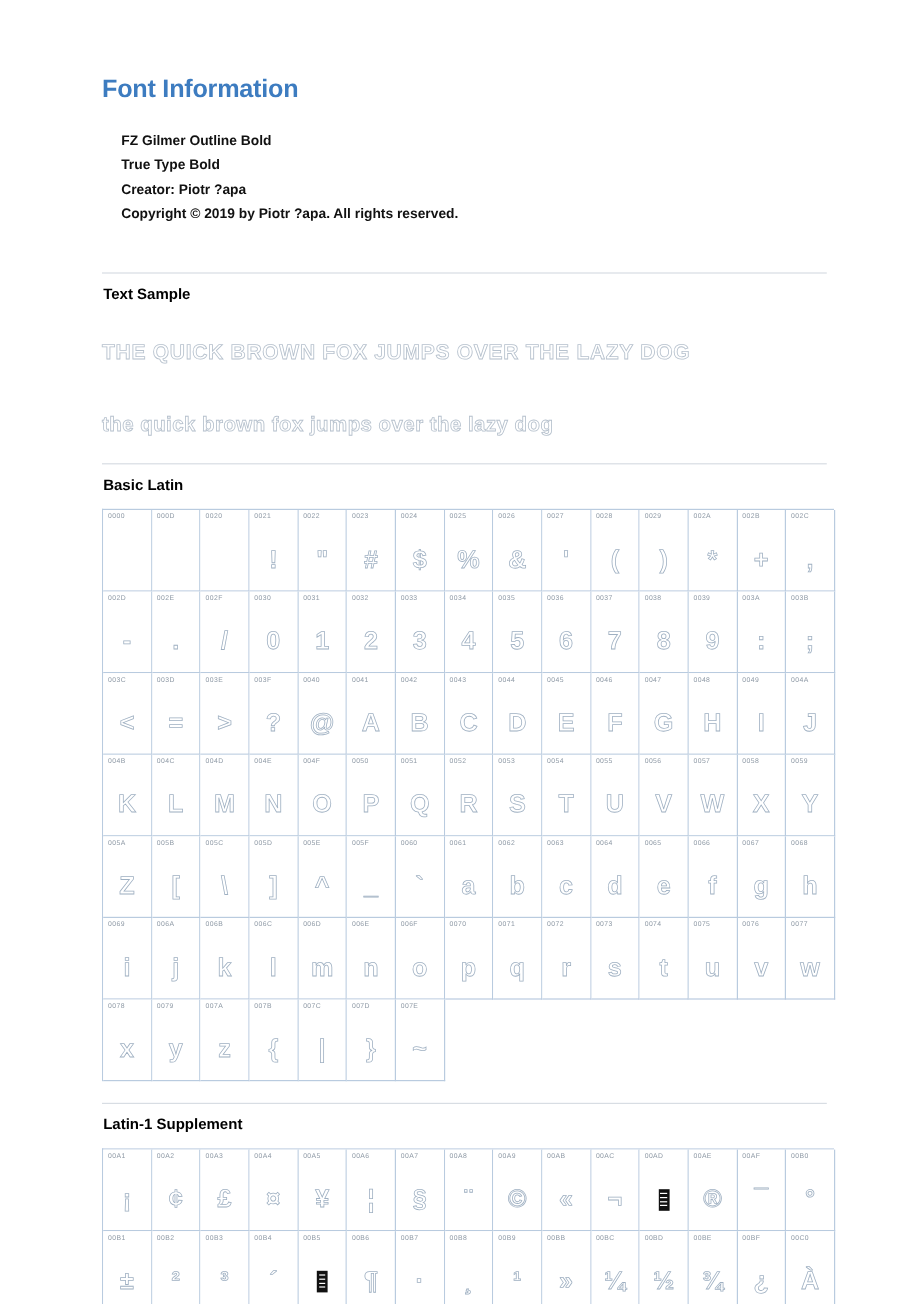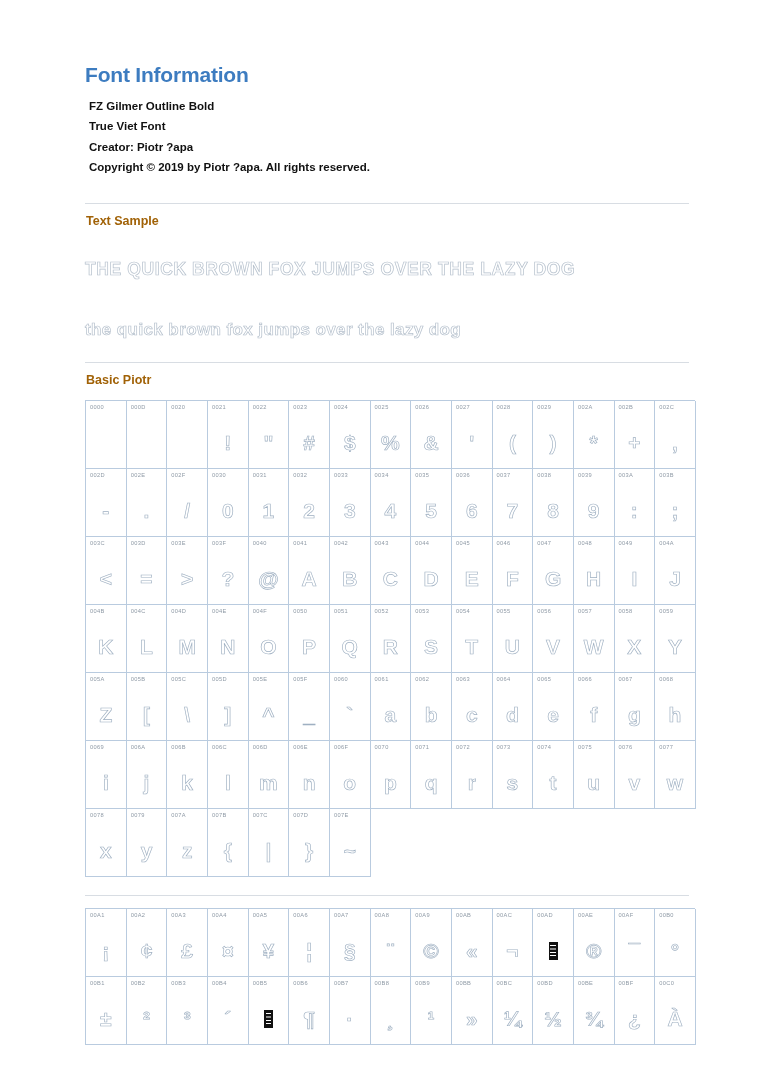--- a/index.html
+++ b/index.html
@@ -33,21 +33,21 @@
   .doc-title {
     font-size: 21px;
     font-weight: bold;
     color: #3d7cc0;
     letter-spacing: -0.2px;
     margin: 0;
     padding-top: 63px;
     line-height: 1.15;
   }
   .info-list {
-    margin: 4px;
+    margin: 16px;
     padding: 0;
     list-style: none;
   }
   .info-list li {
     font-size: 11.5px;
     font-weight: bold;
     color: #111111;
     line-height: 20.3px;
     white-space: nowrap;
   }
@@ -59,21 +59,21 @@
   }
   .section-rule {
     border: 0;
     border-top: 1px solid #d8dde3;
     margin: 0;
     width: 604px;
   }
   .section-title {
     font-size: 12.5px;
     font-weight: bold;
-    color: #a16207;
+    color: #000000;
     margin: 0;
     padding: 10px 0 0 1px;
     line-height: 1.2;
   }
 
   
   .sample-area {
     padding-top: 12px;
   }
   .sample-line {
@@ -184,42 +184,42 @@
 </head>
 <body>
 
 <div class="page">
   <div class="content">
 
     <h1 class="doc-title">Font Information</h1>
 
     <ul class="info-list">
         <li>FZ Gilmer Outline Bold</li>
-        <li>True Viet Font</li>
+        <li>True Type Bold</li>
         <li>Creator: Piotr ?apa</li>
         <li>Copyright © 2019 by Piotr ?apa. All rights reserved.</li>
       </ul>
 
     <div class="spacer-lg"></div>
 
     <div class="section">
       <hr class="section-rule">
       <h2 class="section-title">Text Sample</h2>
 
       <div class="sample-area">
         <div class="sample-line sample-upper">THE QUICK BROWN FOX JUMPS OVER THE LAZY DOG</div>
         <div class="sample-line sample-lower">the quick brown fox jumps over the lazy dog</div>
       </div>
     </div>
 
     <div class="spacer-lg"></div>
 
     <div class="section">
       <hr class="section-rule">
-      <h2 class="section-title">Basic Piotr</h2>
+      <h2 class="section-title">Basic Latin</h2>
       <div class="grid-wrap">
         <div class="glyph-grid" id="grid-basic-latin">
             <div class="glyph-cell">
               <span class="cp-label">0000</span>
               <span class="glyph-view"></span>
             </div>
             <div class="glyph-cell">
               <span class="cp-label">000D</span>
               <span class="glyph-view"></span>
             </div>
@@ -612,20 +612,21 @@
             <div class="glyph-cell blank-tail"></div>
             <div class="glyph-cell blank-tail"></div>
           </div>
       </div>
     </div>
 
     <div class="spacer-md"></div>
 
     <div class="section">
       <hr class="section-rule">
+      <h2 class="section-title">Latin-1 Supplement</h2>
       <div class="grid-wrap">
         <div class="glyph-grid" id="grid-latin1">
             <div class="glyph-cell">
               <span class="cp-label">00A1</span>
               <span class="glyph-view">¡</span>
             </div>
             <div class="glyph-cell">
               <span class="cp-label">00A2</span>
               <span class="glyph-view">¢</span>
             </div>

